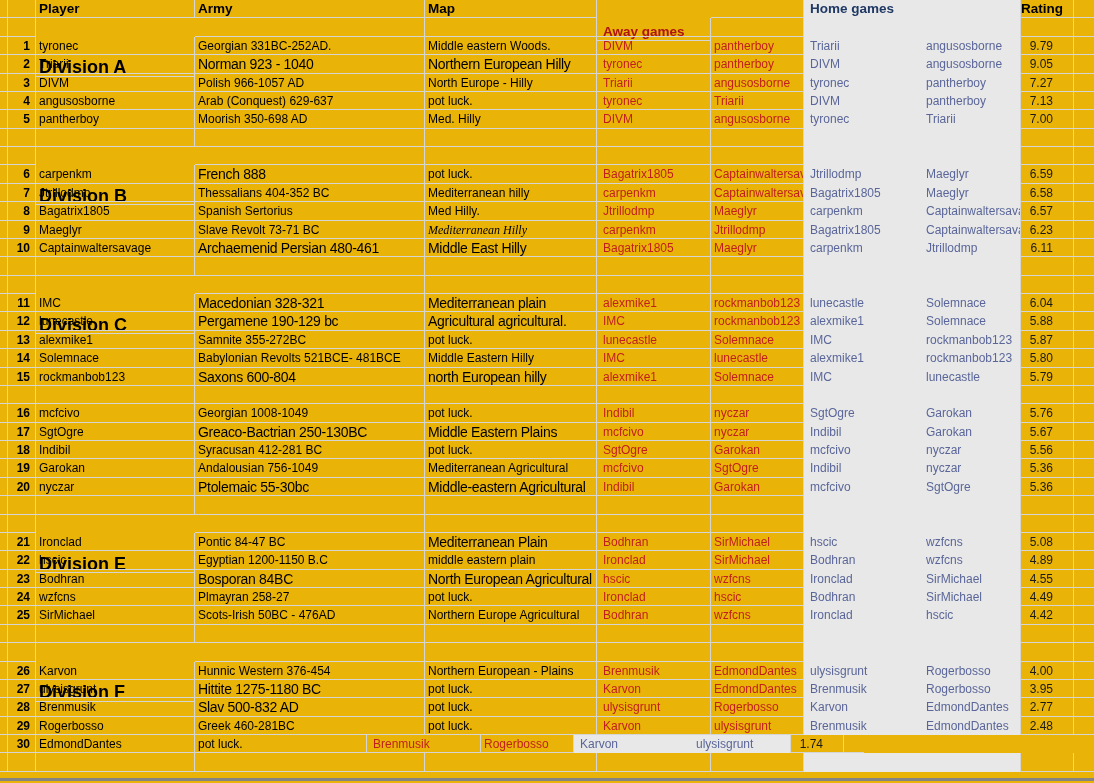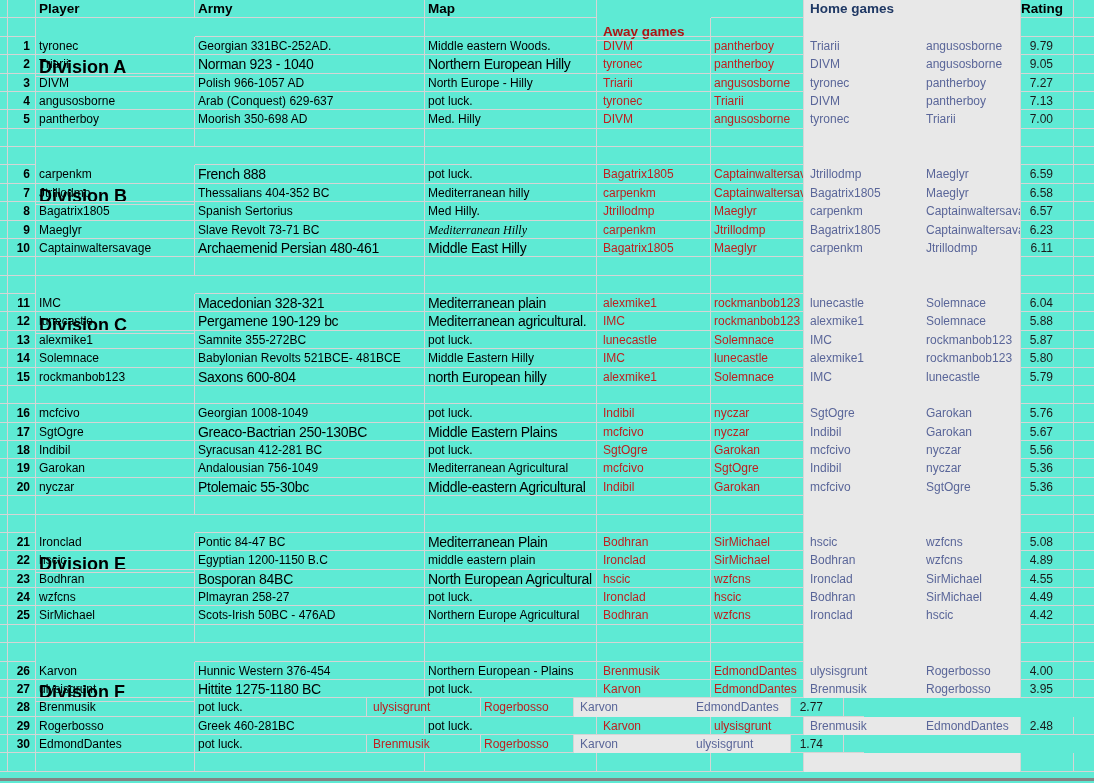--- a/index.html
+++ b/index.html
@@ -1,20 +1,20 @@
 <!DOCTYPE html>
 <html><head>
 <meta charset="utf-8">
 <style>
   html,body{margin:0;padding:0;background:#fff;}
   #sheet{
     position:relative;
     width:1094px;height:783px;
     overflow:hidden;
-    background:#5eead4;
+    background:#eab308;
     font-family:"Liberation Sans",sans-serif;
     font-size:12px;color:#000;
     --grid:#D5D5D5;
     --away:#C01F1F;
     --away-hdr:#AE1414;
     --home:#5A6699;
     --home-hdr:#1F3864;
     --home-bg:#E8E8E8;
     --pane:#848484;
   }
@@ -271,21 +271,21 @@
     <div class="c c7">lunecastle</div>
     <div class="c c8">Solemnace</div>
     <div class="c c9">6.04</div>
     <div class="c c10"></div>
   </div>
       <div class="row data-row">
     <div class="c c0"></div>
     <div class="c c1">12</div>
     <div class="c c2">lunecastle</div>
     <div class="c c3 narrow">Pergamene 190-129 bc</div>
-    <div class="c c4 narrow">Mediterranean agricultural.</div>
+    <div class="c c4 narrow">Agricultural agricultural.</div>
     <div class="c c5">IMC</div>
     <div class="c c6">rockmanbob123</div>
     <div class="c c7">alexmike1</div>
     <div class="c c8">Solemnace</div>
     <div class="c c9">5.88</div>
     <div class="c c10"></div>
   </div>
       <div class="row data-row">
     <div class="c c0"></div>
     <div class="c c1">13</div>
@@ -543,20 +543,21 @@
     <div class="c c6">EdmondDantes</div>
     <div class="c c7">Brenmusik</div>
     <div class="c c8">Rogerbosso</div>
     <div class="c c9">3.95</div>
     <div class="c c10"></div>
   </div>
       <div class="row data-row">
     <div class="c c0"></div>
     <div class="c c1">28</div>
     <div class="c c2">Brenmusik</div>
+    <div class="c c3 narrow">Slav 500-832 AD</div>
     <div class="c c4">pot luck.</div>
     <div class="c c5">ulysisgrunt</div>
     <div class="c c6">Rogerbosso</div>
     <div class="c c7">Karvon</div>
     <div class="c c8">EdmondDantes</div>
     <div class="c c9">2.77</div>
     <div class="c c10"></div>
   </div>
       <div class="row data-row">
     <div class="c c0"></div>

